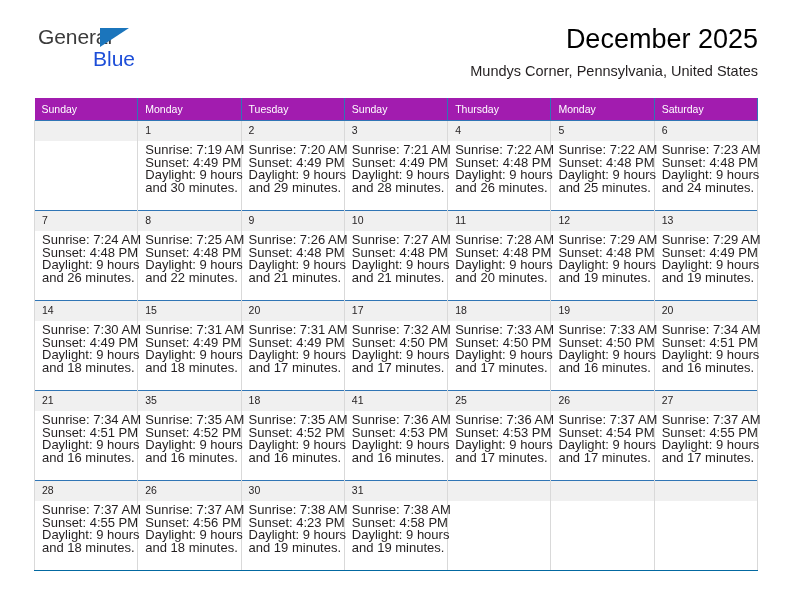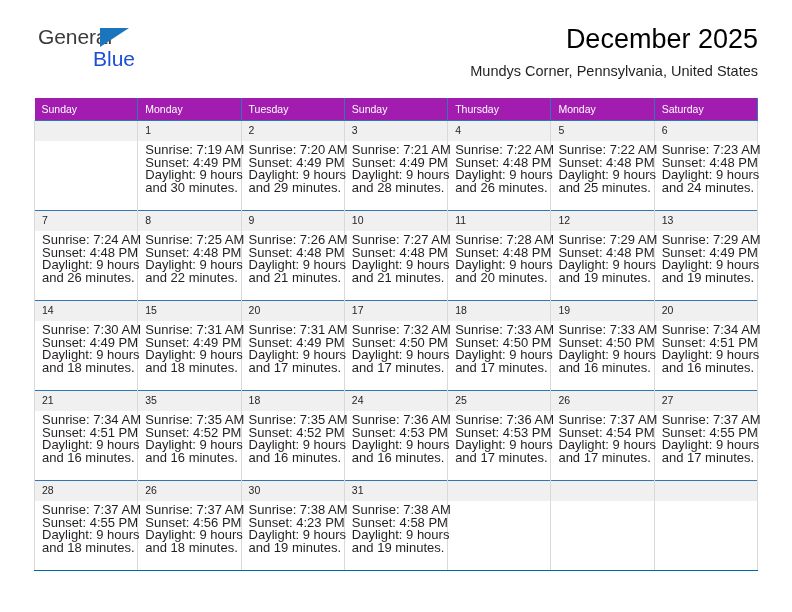--- a/index.html
+++ b/index.html
@@ -388,21 +388,21 @@
           <td>
             <div class="daynum">18</div>
             <div class="dayinfo">
               <div>Sunrise: 7:35 AM</div>
               <div>Sunset: 4:52 PM</div>
               <div>Daylight: 9 hours</div>
               <div>and 16 minutes.</div>
             </div>
           </td>
           <td>
-            <div class="daynum">24</div>
+            <div class="daynum">41</div>
             <div class="dayinfo">
               <div>Sunrise: 7:36 AM</div>
               <div>Sunset: 4:53 PM</div>
               <div>Daylight: 9 hours</div>
               <div>and 16 minutes.</div>
             </div>
           </td>
           <td>
             <div class="daynum">25</div>
             <div class="dayinfo">

